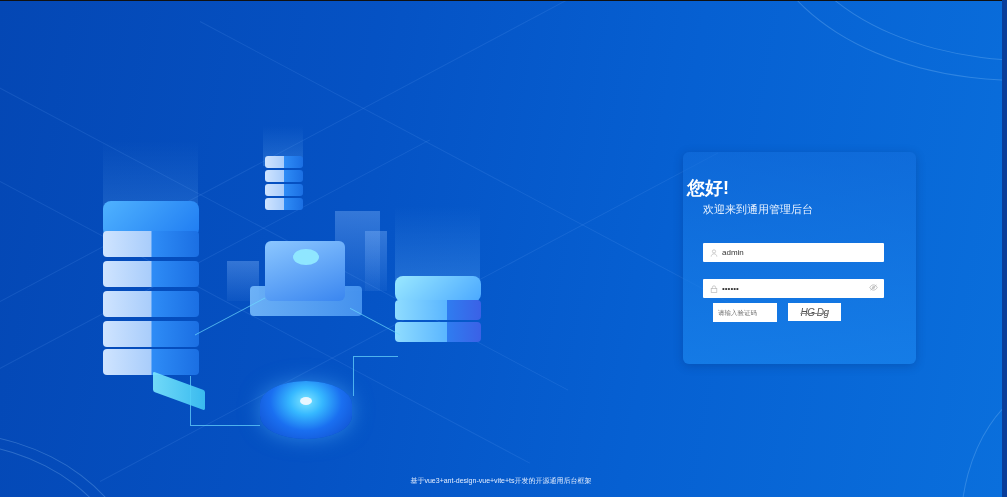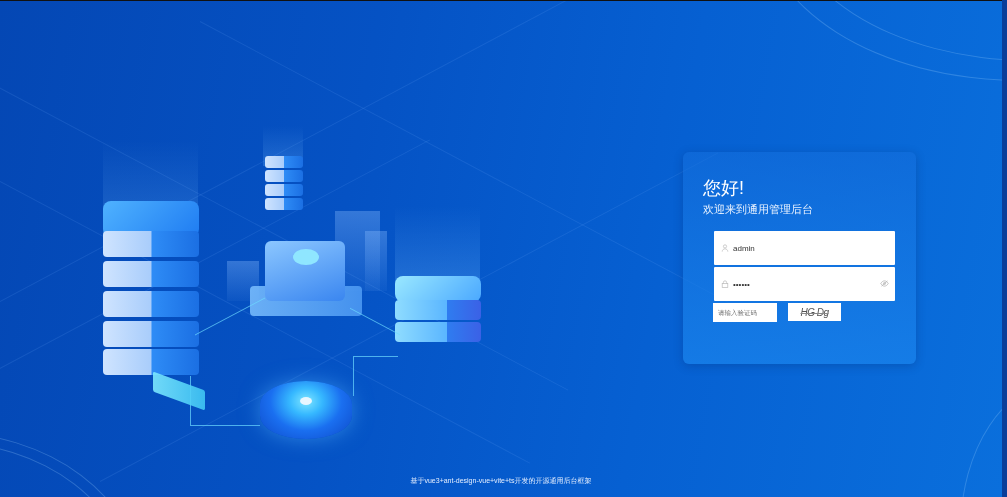--- a/index.html
+++ b/index.html
@@ -53,25 +53,25 @@
   .wire { position: absolute; border-color: rgba(110,220,255,0.7); border-style: solid; border-width: 0; }
   .bg-tower { position: absolute; background: linear-gradient(to bottom, rgba(140,190,255,0.35), rgba(140,190,255,0.05)); }
 
   
   .card {
     position: absolute; left: 683px; top: 151px; width: 233px; height: 212px;
     background: linear-gradient(180deg, rgba(20,110,220,0.55) 0%, rgba(25,130,235,0.75) 100%);
     border-radius: 6px;
     box-shadow: 0 2px 10px rgba(0,30,90,0.25);
   }
-  .hello { position: absolute; left: 20px; top: 24px; color: #fff; font-size: 18px; }
+  .hello { position: absolute; left: 4px; top: 24px; color: #fff; font-size: 18px; font-weight: bold; }
   .welcome { position: absolute; left: 20px; top: 50px; color: #e8f2ff; font-size: 11px; }
   .input {
-    position: absolute; left: 31px; width: 181px; height: 34px;
-    background: #fff; border-radius: 1px; display: flex; align-items: center; padding: 0 6px;
+    position: absolute; left: 20px; width: 181px; height: 19px;
+    background: #fff; border-radius: 1px; display: flex; align-items: center; padding: 0 6px; margin-top: 12px;
   }
   .input .icon { width: 10px; height: 10px; color: #bbb; font-size: 8px; display: flex; align-items: center; justify-content: center; margin-right: 3px; }
   .input .val { font-size: 8px; color: #333; flex: 1; border: none; outline: none; background: transparent; font-family: inherit; }
   .input .eye { font-size: 8px; color: #aaa; }
   .captcha-input {
     position: absolute; left: 30px; top: 151px; width: 64px; height: 19px;
     background: #fff; font-size: 6.5px; color: #bbb; display: flex; align-items: center; padding-left: 5px;
     border: none; outline: none; font-family: inherit;
   }
   .captcha-img {

